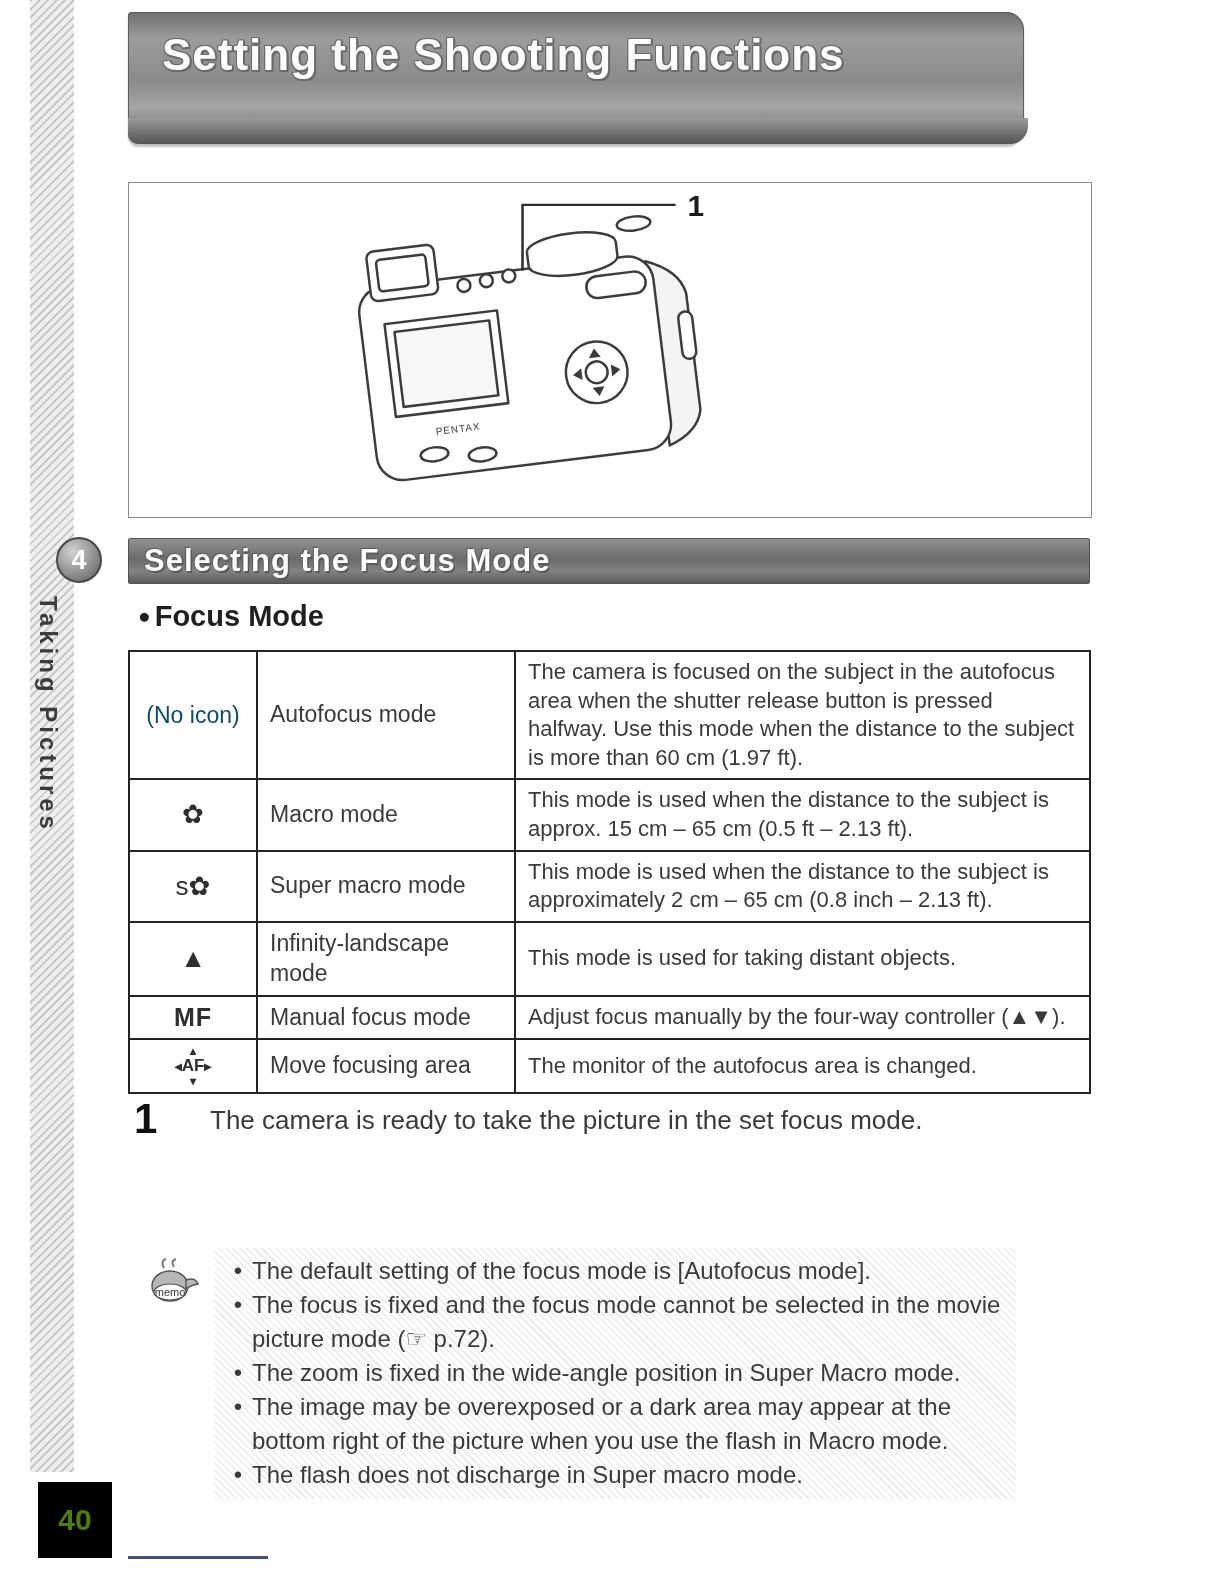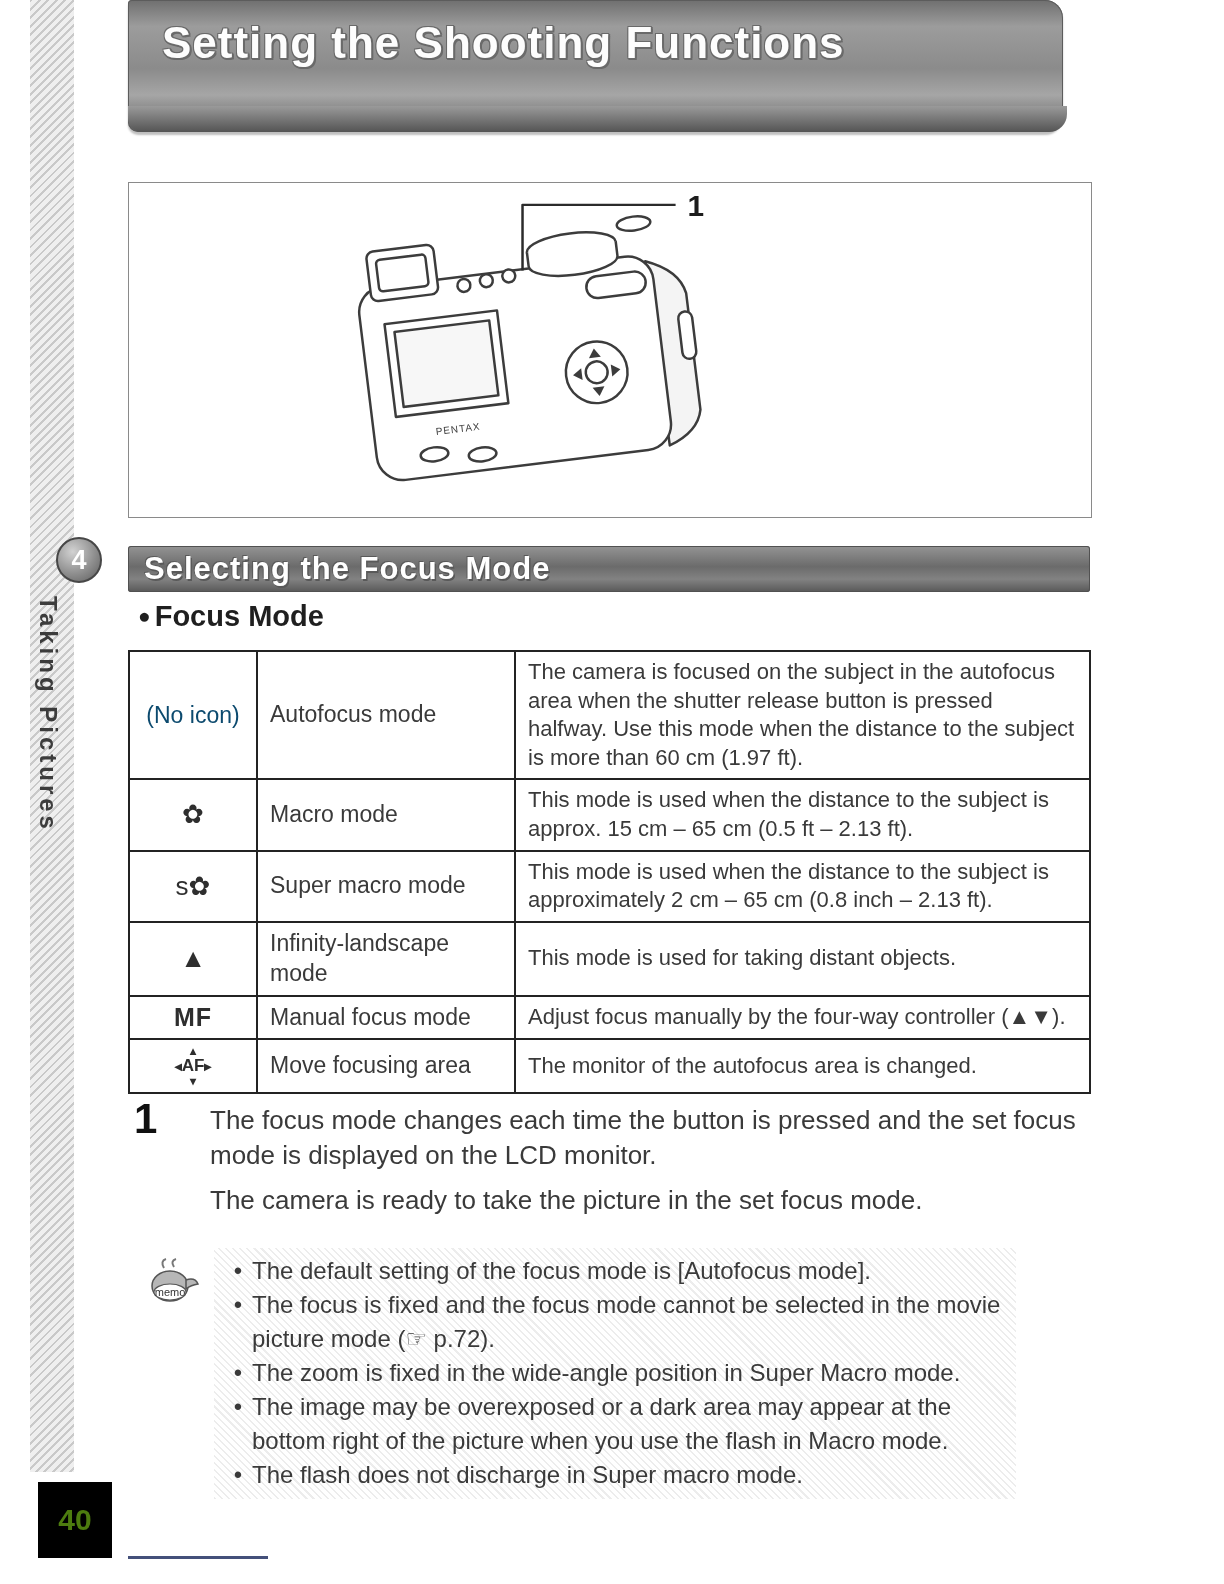--- a/index.html
+++ b/index.html
@@ -11,23 +11,23 @@
   .edge-hatch{
     position:absolute; left:30px; top:0; width:44px; height:1472px;
     background:repeating-linear-gradient(135deg,#c9c9c9 0 2px,#efefef 2px 6px);
   }
   .sidebar-label{
     position:absolute; left:34px; top:596px; writing-mode:vertical-rl;
     font-size:24px; font-weight:bold; color:#3c3c3c; letter-spacing:4px;
   }
   
   .banner-main{
-    position:absolute; left:128px; top:0; width:896px; height:132px;
+    position:absolute; left:128px; top:12px; width:896px; height:132px;
     background:linear-gradient(180deg,#6f6f6f 0%,#9c9c9c 20%,#8b8b8b 52%,#a6a6a6 72%,#5f5f5f 100%);
-    border-radius:4px 18px 18px 10px; box-shadow:inset 0 0 0 1px #5c5c5c, 0 3px 2px rgba(0,0,0,0.25);padding-left:39px;
+    border-radius:4px 18px 18px 10px; box-shadow:inset 0 0 0 1px #5c5c5c, 0 3px 2px rgba(0,0,0,0.25);
   }
   .banner-main::after{
     content:""; position:absolute; left:0; right:-4px; bottom:0; height:26px;
     background:linear-gradient(180deg,#9a9a9a,#545454); border-radius:0 0 18px 14px;
   }
   .banner-title{
     position:absolute; left:34px; top:18px; font-size:44px; font-weight:bold; color:#fdfdfd; letter-spacing:1px;
     text-shadow:2px 2px 0 #6a6a6a,-1px -1px 0 #6a6a6a,1px -1px 0 #6a6a6a,-1px 1px 0 #6a6a6a,0 2px 0 #6a6a6a,2px 0 0 #6a6a6a;
   }
   
@@ -40,21 +40,20 @@
     position:absolute; left:56px; top:537px; width:46px; height:46px; border-radius:50%;
     background:radial-gradient(circle at 35% 30%, #d2d2d2, #8f8f8f 55%, #5c5c5c);
     border:2px solid #474747; color:#fff; font-size:27px; font-weight:bold;
     display:flex; align-items:center; justify-content:center; box-sizing:border-box;
   }
   .banner-section{
     position:absolute; left:128px; top:538px; width:962px; height:46px;
     background:linear-gradient(180deg,#949494,#6b6b6b 45%,#828282 72%,#585858);
     border-radius:3px; display:flex; align-items:center; padding-left:16px; box-sizing:border-box;
     box-shadow:inset 0 0 0 1px #515151;
-    margin-top:8px;
   }
   .banner-section .stitle{
     font-size:31px; font-weight:bold; color:#ffffff; letter-spacing:1px;
     text-shadow:1.5px 1.5px 0 #595959,-1px -1px 0 #595959;
   }
   .focus-heading{
     position:absolute; left:138px; top:600px; font-size:29px; font-weight:bold; color:#1f1f1f;
   }
   .focus-heading .bullet{font-size:21px; vertical-align:3px; margin-right:4px;}
   
@@ -192,21 +191,20 @@
         </td>
         <td class="mode-cell">Move focusing area</td>
         <td class="desc-cell">The monitor of the autofocus area is changed.</td>
       </tr>
     </tbody>
   </table>
 
   <div class="step-row">
     <div class="step-num">1</div>
     <div class="step-content">
-      <p class="step-para">The focus mode changes each time the button is pressed and the set focus mode is displayed on the LCD monitor.</p>
       <p class="step-para">The camera is ready to take the picture in the set focus mode.</p>
     </div>
   </div>
 
   <div class="memo-block">
     <div class="memo-icon">
       <svg width="60" height="56" viewBox="0 0 60 56">
         <path d="M20,10 q-4,-7 2,-9 M30,9 q-4,-6 2,-8" stroke="#777" stroke-width="2" fill="none"></path>
         <ellipse cx="26" cy="28" rx="18" ry="15" fill="#b7b7b7" stroke="#555" stroke-width="1.5"></ellipse>
         <path d="M42,22 q9,-3 12,4 q-7,1 -12,5 Z" fill="#b7b7b7" stroke="#555" stroke-width="1.5"></path>

